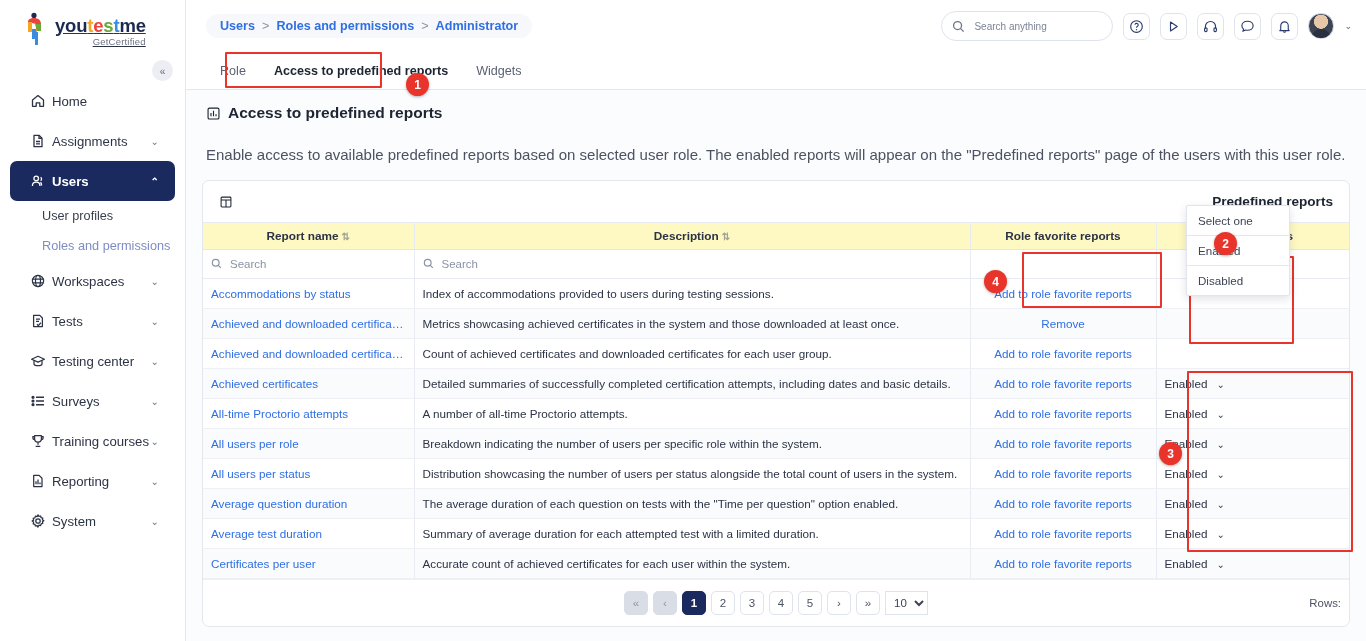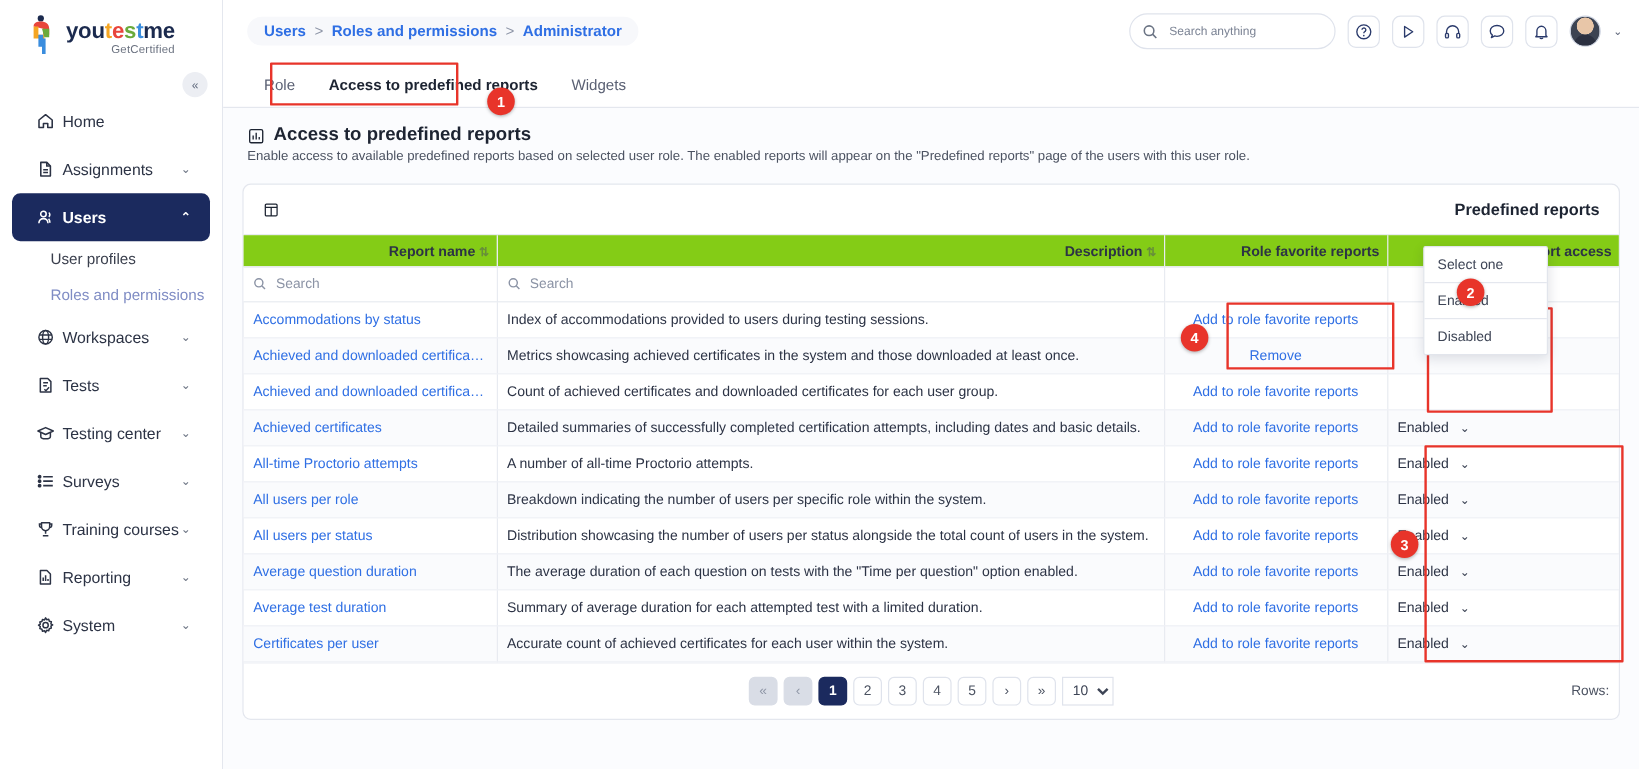--- a/index.html
+++ b/index.html
@@ -15,21 +15,21 @@
 
   
   .sidebar {
     width: 186px; height: 641px;
     background: #ffffff;
     border-right: 1px solid #e4e7ee;
     flex: 0 0 186px;
     position: relative;
   }
   .logo-wrap { padding: 12px 0 0 22px; height: 55px; }
-  .logo { display: flex; align-items: center; }
+  .logo { display: flex; align-items: center; text-decoration: underline; }
   .logo-mark { width: 28px; height: 34px; position: relative; margin-right: 5px; }
   .logo-text { line-height: 1; padding-top: 5px; }
   .logo-title { font-size: 18.5px; font-weight: bold; letter-spacing: -0.2px; }
   .lt-you { color: #1b2a4e; }
   .lt-t { color: #f5a623; }
   .lt-e { color: #e8453c; }
   .lt-s { color: #6aaa3b; }
   .lt-t2 { color: #3a8dde; }
   .lt-me { color: #1b2a4e; }
   .logo-sub { font-size: 9.5px; color: #6b7280; text-align: right; margin-top: 1px; letter-spacing: .2px;}
@@ -109,39 +109,39 @@
   }
   .tab {
     font-size: 12.6px; color: #5b6174; padding: 0 14px 11px 14px; cursor: pointer;
   }
   .tab.active { color: #1d2432; font-weight: bold; }
 
   
   .page-body { background: #fbfcfe; height: calc(641px - 52px - 38px); overflow: hidden; }
   .page-head { padding: 14px 20px 0 20px; }
   .page-title { display: flex; align-items: center; gap: 7px; font-size: 15.5px; font-weight: bold; color: #1d2432; }
-  .page-desc { font-size: 11px; color: #4b5261; margin-top: 2px; }
+  .page-desc { font-size: 15px; color: #4b5261; margin-top: 24px; }
 
   
   .card {
     margin: 17px 16px 0 16px; background: #ffffff;
     border: 1px solid #e4e7ee; border-radius: 7px; overflow: visible;
   }
   .card-head {
     display: flex; align-items: center; gap: 8px;
     padding: 13px 16px; font-size: 13.6px; font-weight: bold; color: #1d2432;
     border-bottom: 1px solid #e8ebf1;
     justify-content: space-between;
   }
 
   table.grid { width: 100%; border-collapse: collapse; table-layout: fixed; }
   table.grid th {
     font-size: 11.8px; font-weight: bold; color: #2c3345;
-    background: #84cc16; height: 26px; border-bottom: 1px solid #e1e5ed;
-    border-right: 1px solid #e8ebf1; text-align: right; padding: 0 6px;
+    background: #fef9c3; height: 26px; border-bottom: 1px solid #e1e5ed;
+    border-right: 1px solid #e8ebf1; text-align: center; padding: 0 6px;
   }
   table.grid th:last-child { border-right: none; }
   .sort { font-size: 10px; color: #49506080; margin-left: 3px; }
   table.grid td {
     font-size: 11.7px; color: #2c3345; height: 30px;
     border-right: 1px solid #e8ebf1; padding: 0 8px; vertical-align: middle;
   }
   table.grid td:last-child { border-right: none; }
   tr.filter-row td { background: #fff; border-bottom: 1px solid #e8ebf1; height: 29px; }
   .cell-search { display: flex; align-items: center; gap: 6px; color: #8b93a5; font-size: 11.5px; }

